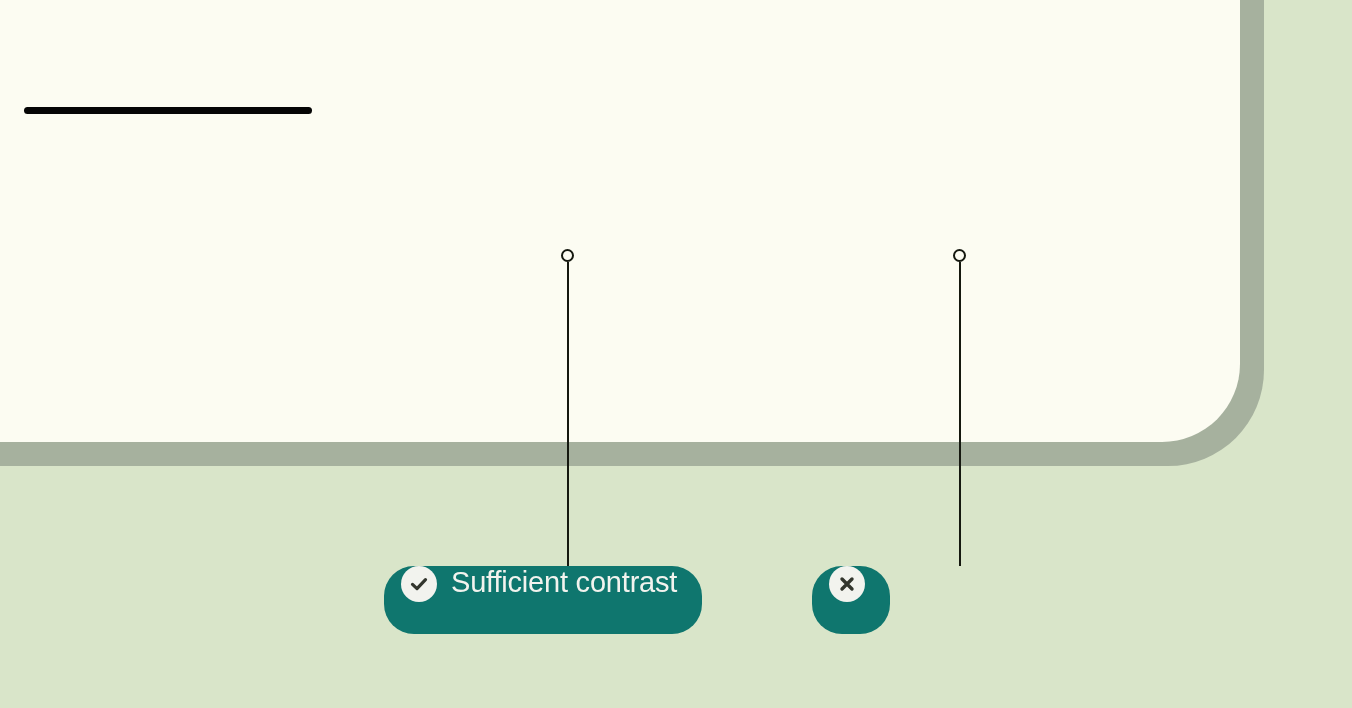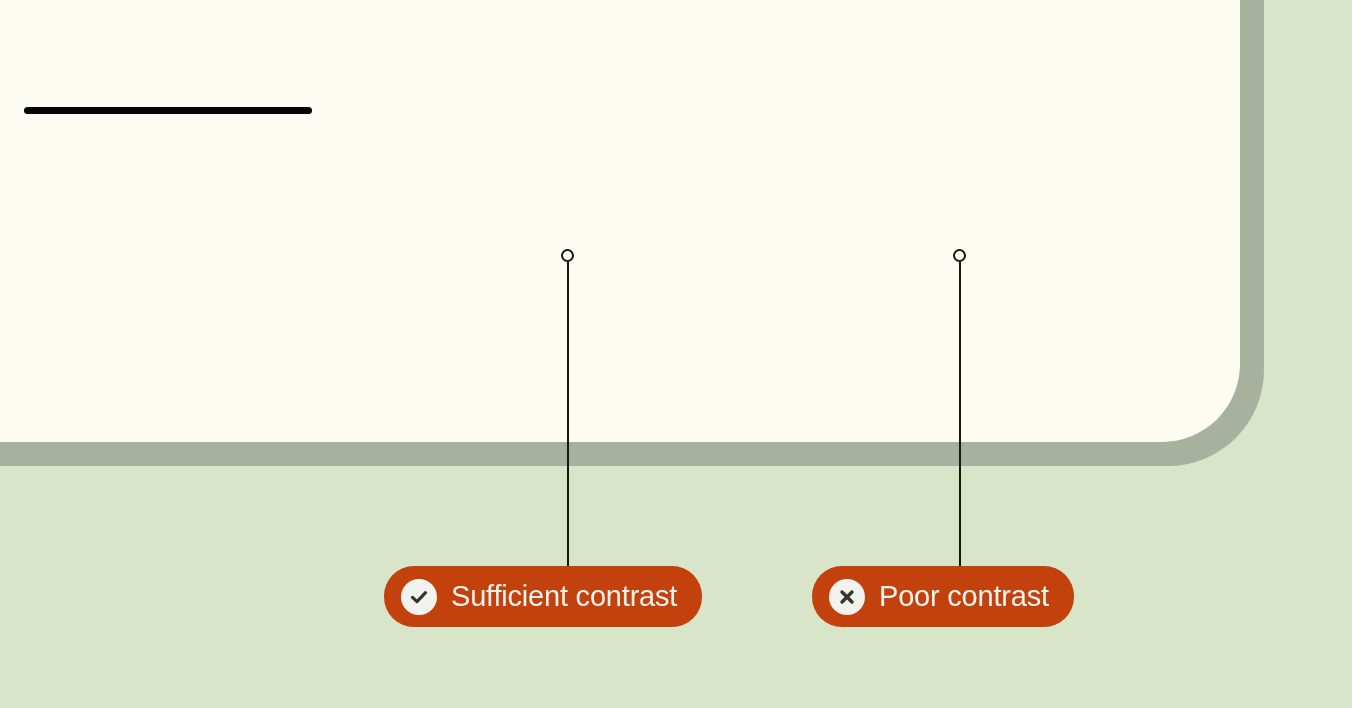--- a/index.html
+++ b/index.html
@@ -73,25 +73,25 @@
     border-radius: 50%;
     background: transparent;
     box-sizing: border-box;
   }
   .callout-dot.d-accept { left: 561px; top: 249px; }
   .callout-dot.d-ignore { left: 953px; top: 249px; }
 
   .badge {
     position: absolute;
     top: 566px;
-    height: 61px;
-    background: #c2410c;
+    height: 68px;
+    background: #0f766e;
     border-radius: 30px;
     display: flex;
-    align-items: center;
+    align-items: flex-start;
     gap: 14px;
     padding: 0 25px 0 17px;
     box-sizing: border-box;
   }
   .badge-sufficient { left: 384px; }
   .badge-poor { left: 812px; }
 
   .badge-label {
     font-size: 29px;
     font-weight: 400;
@@ -139,16 +139,15 @@
     </span>
     <span class="badge-label">Sufficient contrast</span>
   </div>
 
   <div class="badge badge-poor">
     <span class="badge-icon">
       <svg width="22" height="22" viewBox="0 0 22 22" aria-hidden="true">
         <path d="M6 6 L16 16 M16 6 L6 16" fill="none" stroke="#33362d" stroke-width="3.4" stroke-linecap="round"></path>
       </svg>
     </span>
-    <span class="badge-label">Poor contrast</span>
   </div>
 
 </div>
 
 </body></html>

